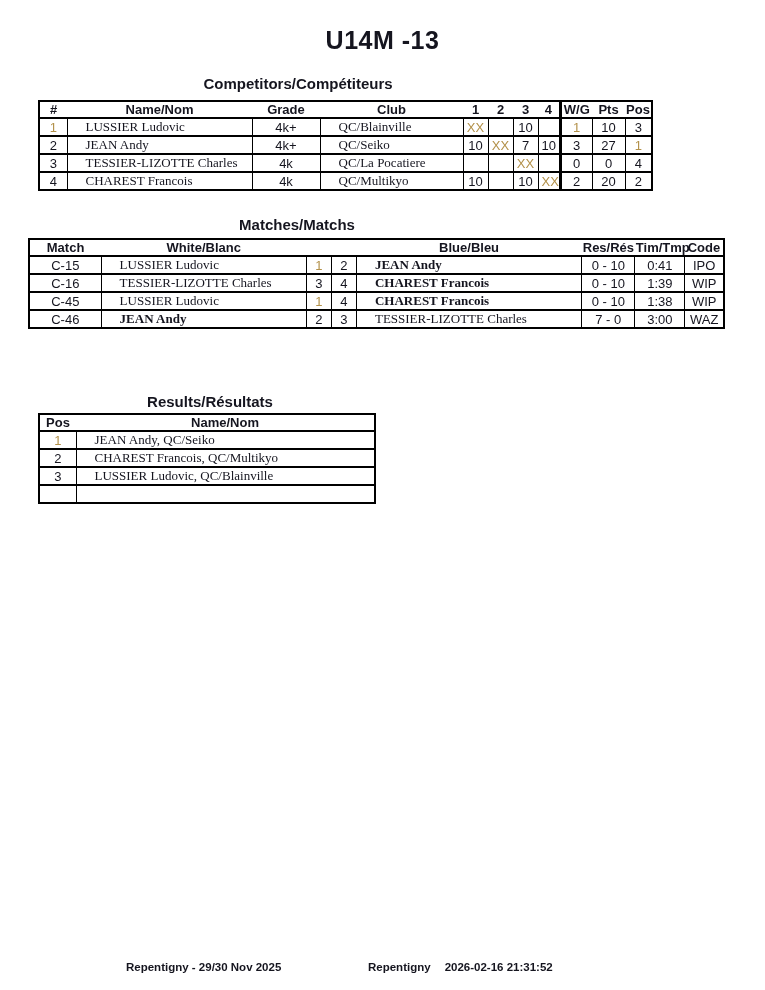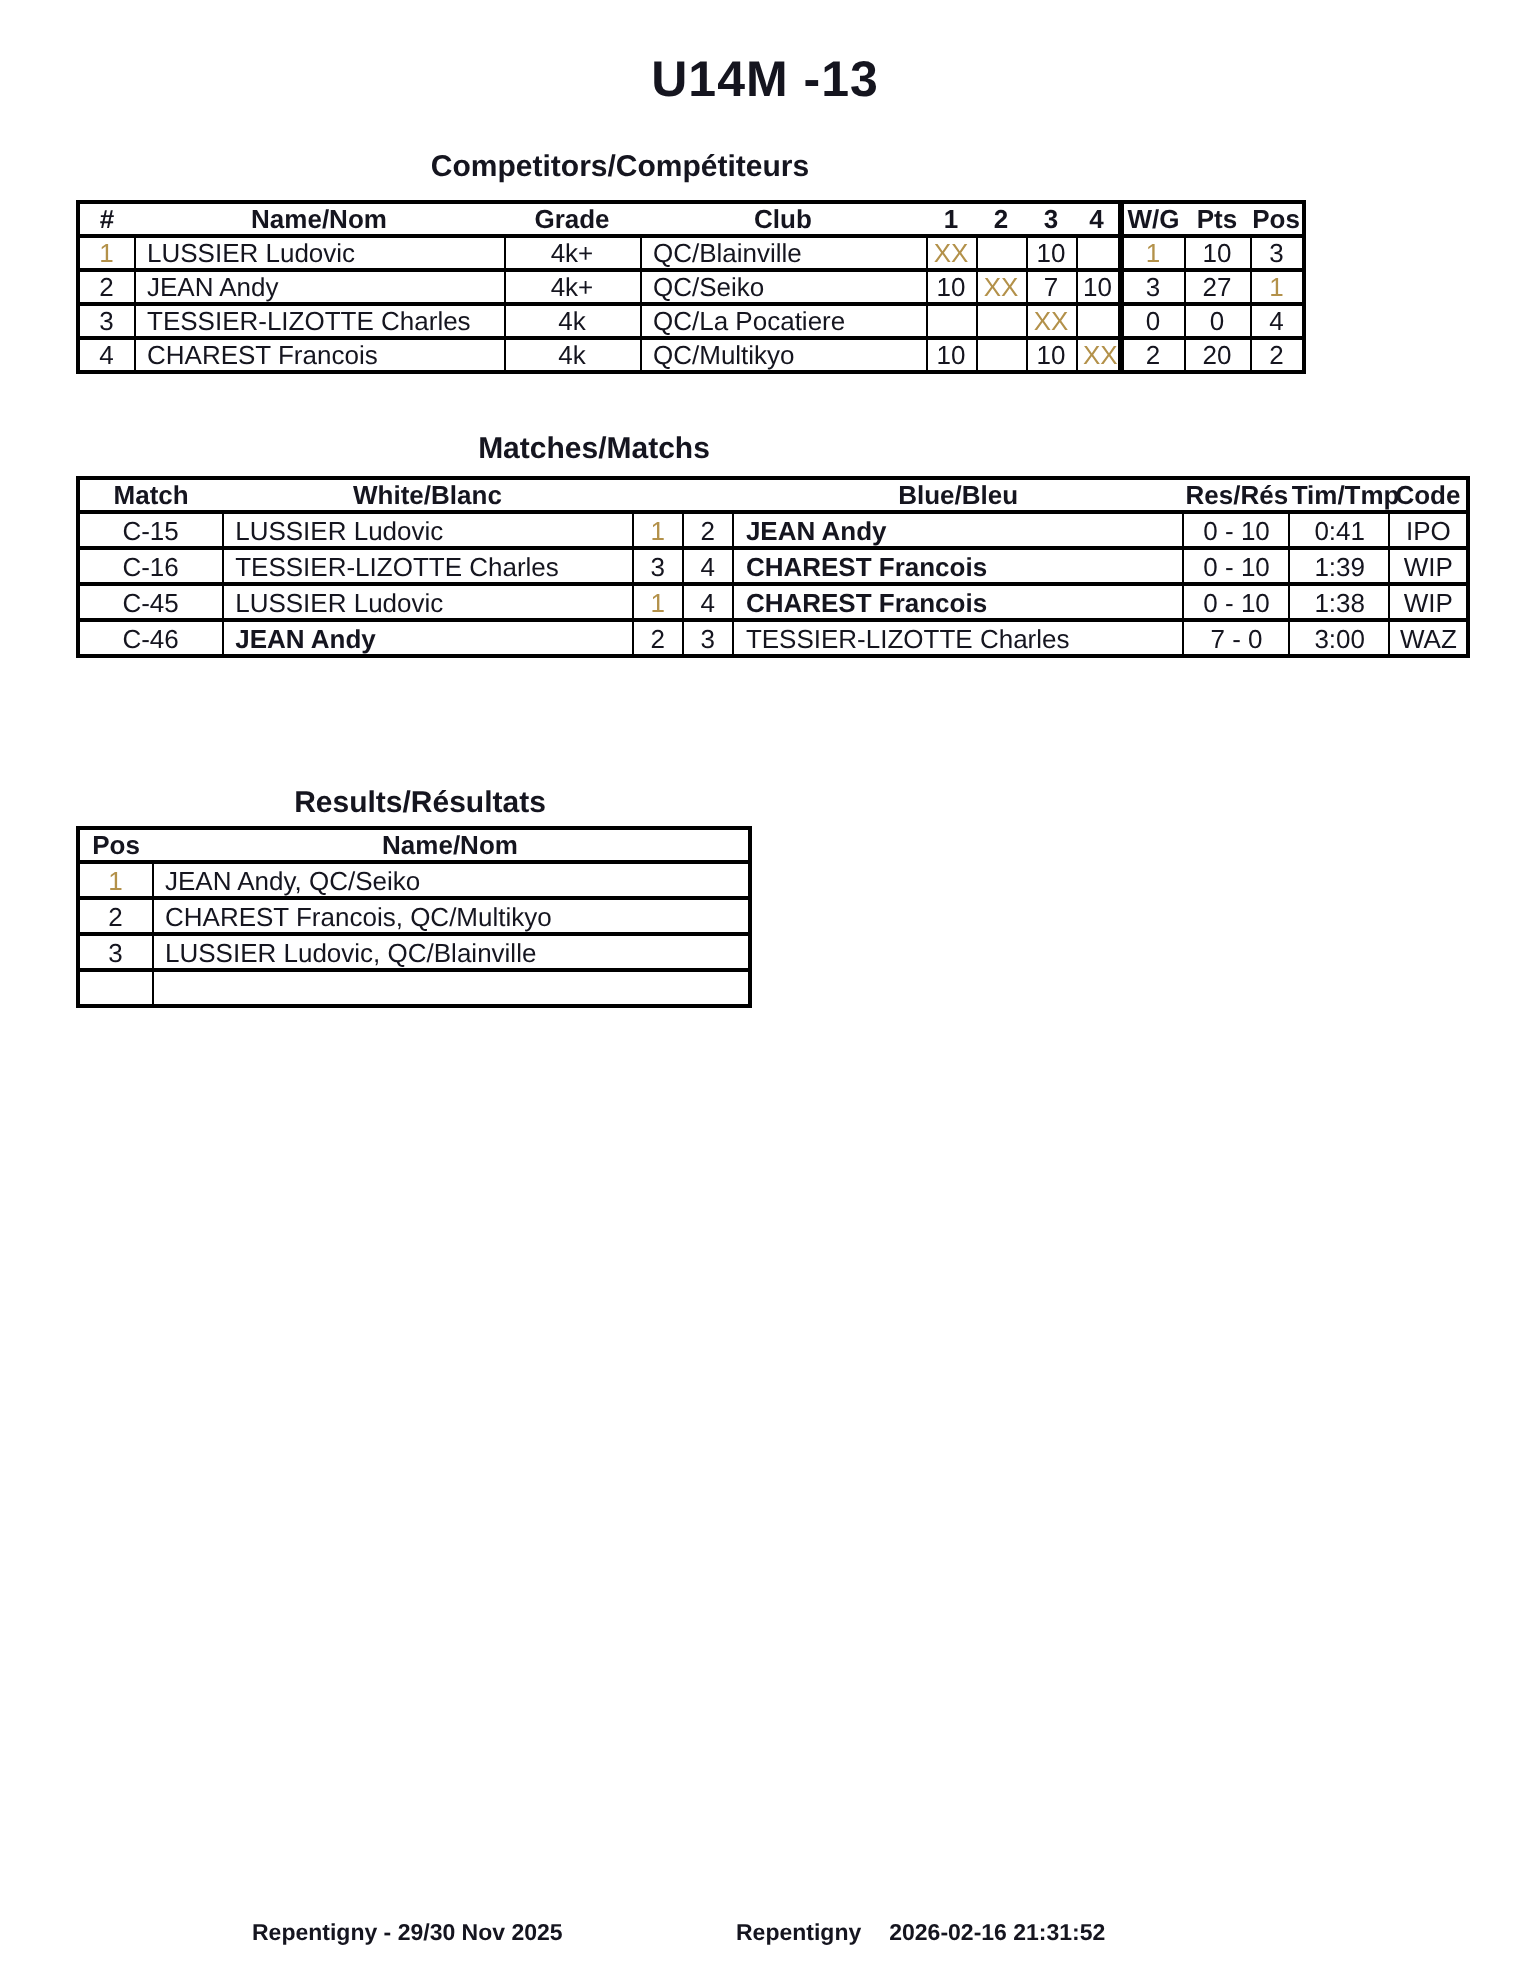--- a/index.html
+++ b/index.html
@@ -15,21 +15,21 @@
   }
   .title {
     position: absolute; left: 0; right: 0; top: 26px;
     text-align: center;
     font-size: 25px; font-weight: bold; letter-spacing: 0.5px;
   }
   .heading {
     position: absolute; transform: translateX(-50%);
     font-size: 15px; font-weight: bold; white-space: nowrap;
   }
-  #h-competitors { left: 310px; top: 75px; }
+  #h-competitors { left: 298px; top: 75px; }
   #h-matches     { left: 297px; top: 216px; }
   #h-results     { left: 210px; top: 393px; }
 
   table {
     position: absolute;
     border-collapse: collapse;
     table-layout: fixed;
     border: 2px solid #000;
     background: #fff;
   }
@@ -44,28 +44,28 @@
     overflow: hidden;
     vertical-align: middle;
     font-weight: normal;
   }
   th { font-weight: bold; text-align: center; overflow: visible; padding: 0 1px; }
   thead th { border-left-width: 0; border-right-width: 0; }
 
   #tbl-competitors { left: 38px; top: 100px; width: 615px; }
   #tbl-competitors th.div, #tbl-competitors td.div { border-left-width: 3px; margin-left: 18px; }
 
-  #tbl-matches { left: 38px; top: 238px; width: 697px; }
+  #tbl-matches { left: 28px; top: 238px; width: 697px; }
   #tbl-matches td { height: 18px; }
 
   #tbl-results { left: 38px; top: 413px; width: 336px; }
   #tbl-results td { height: 18px; }
 
   .c { text-align: center; }
-  .l { text-align: left; padding-left: 6px; }
+  .l { text-align: left; padding-left: 18px; font-family: Liberation Serif, serif; }
   .bold { font-weight: bold; }
   .tan { color: #b3914a; }
 
   .footer {
     position: absolute; top: 961px;
     font-weight: bold; font-size: 11.5px; white-space: nowrap; padding-left: 21px;
   }
   #footer-left  { left: 105px; }
   #footer-right { left: 347px; }
   #footer-right .ts { margin-left: 14px; }

